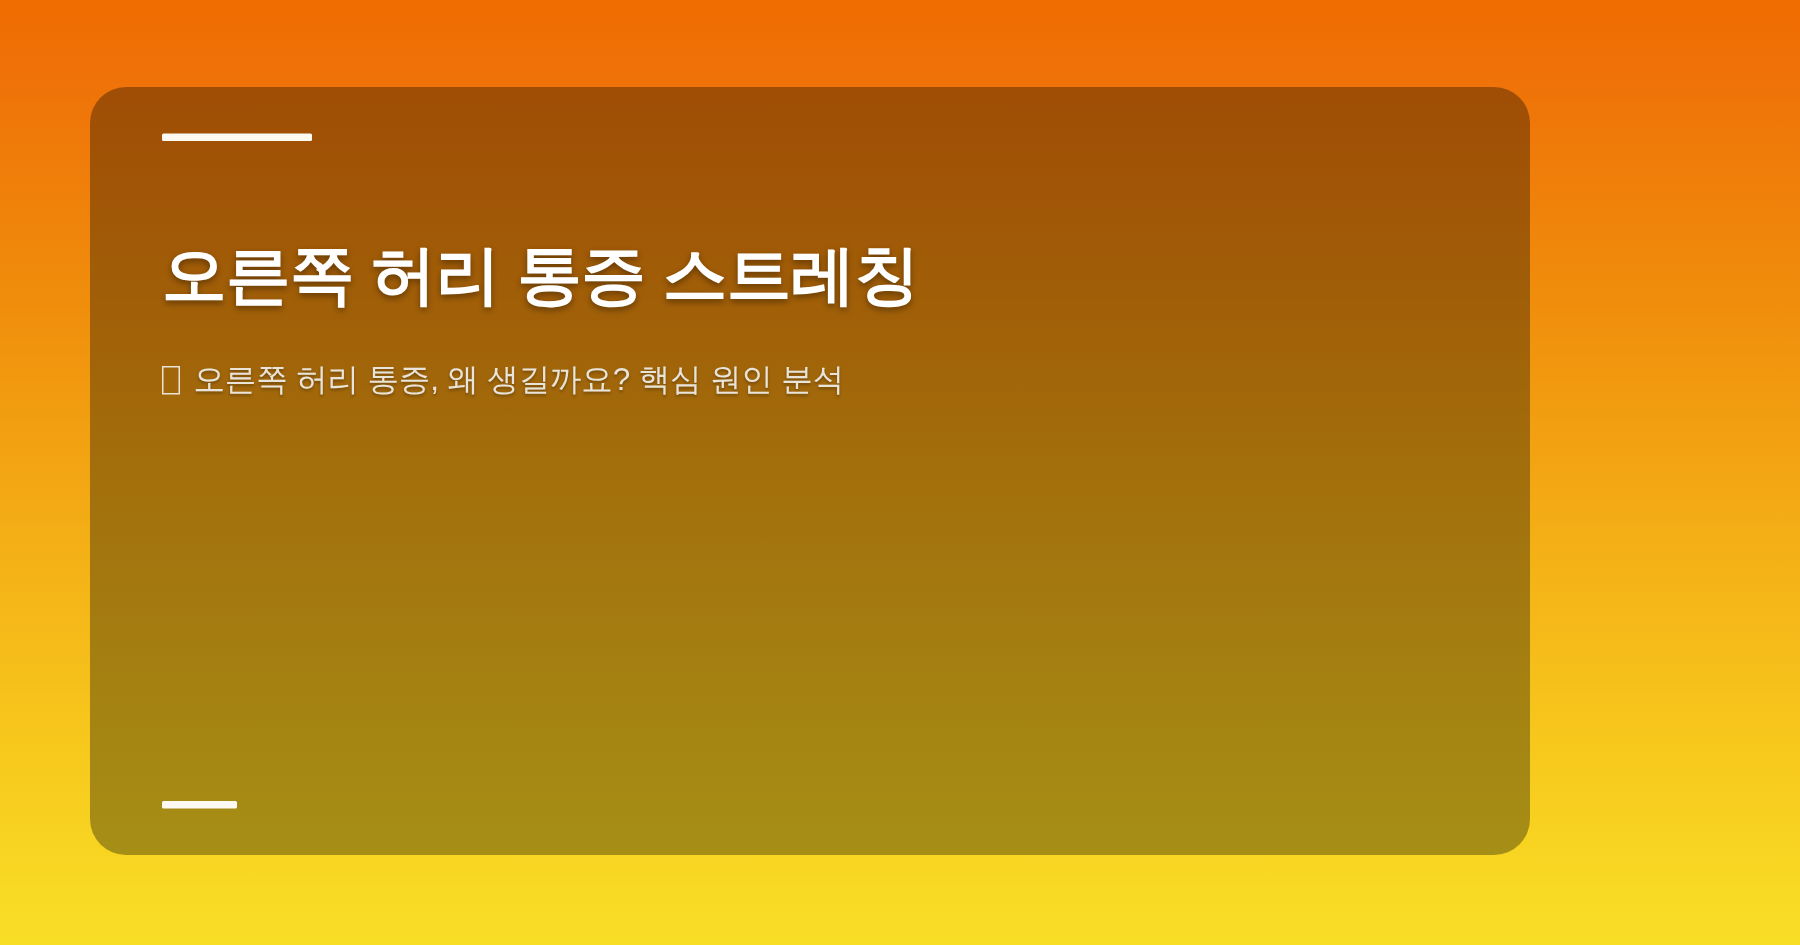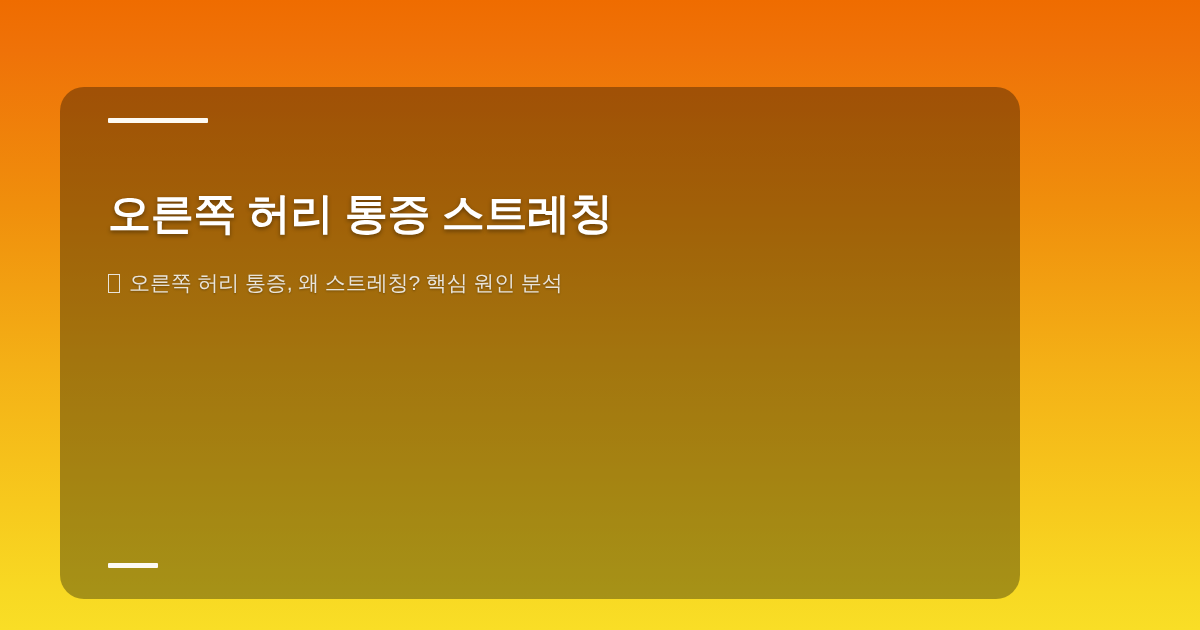--- a/index.html
+++ b/index.html
@@ -37,21 +37,20 @@
     position: absolute;
     left: 60px;
     top: 58px;
     width: 960px;
     height: 512px;
     border-radius: 24px;
     background: rgba(0, 0, 0, 0.33);
     box-sizing: border-box;
     padding: 0 48px;
     overflow: hidden;
-    margin-top: 29px;
   }
 
   
   .rule {
     position: absolute;
     background: #fdfaf3;
     border-radius: 1px;
   }
   #rule-top {
     left: 48px;
@@ -104,21 +103,21 @@
 
   <div id="hero-card">
 
     <span class="rule" id="rule-top"></span>
 
     <div id="text-block">
 
       <h1 id="page-title">오른쪽 허리 통증 스트레칭</h1>
 
       <p id="page-subtitle-line" style="margin: 28px 0px 0px; font-size: 21px; line-height: 1.5; color: rgb(233, 228, 218); letter-spacing: -0.1px; text-shadow: rgba(0, 0, 0, 0.3) 0px 1px 2px; word-break: keep-all;">
-        <span id="subtitle-glyph-box"></span><span id="page-subtitle-text">오른쪽 허리 통증, 왜 스트레칭? 핵심 원인 분석</span>
+        <span id="subtitle-glyph-box"></span><span id="page-subtitle-text">오른쪽 허리 통증, 왜 생길까요? 핵심 원인 분석</span>
       </p>
 
     </div>
 
     <span class="rule" id="rule-bottom"></span>
 
   </div>
 
 </div>
 

